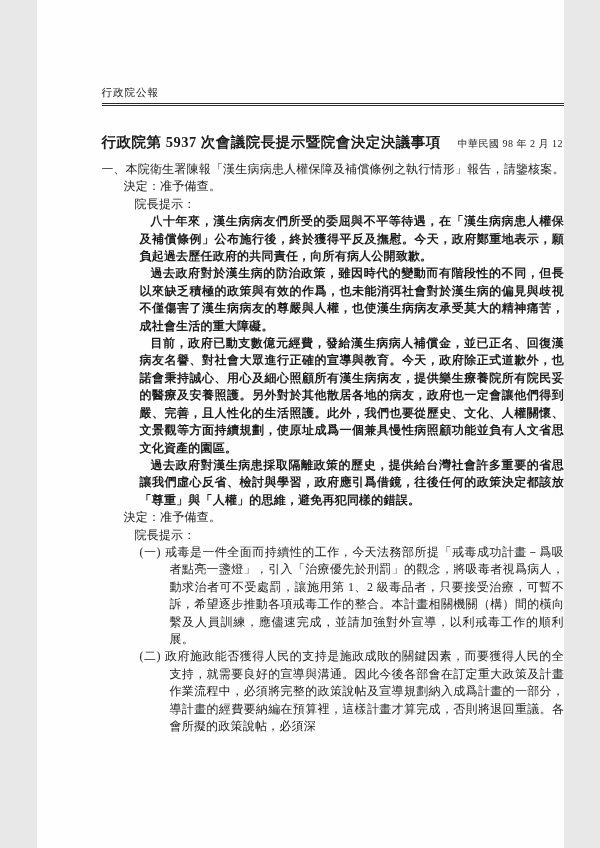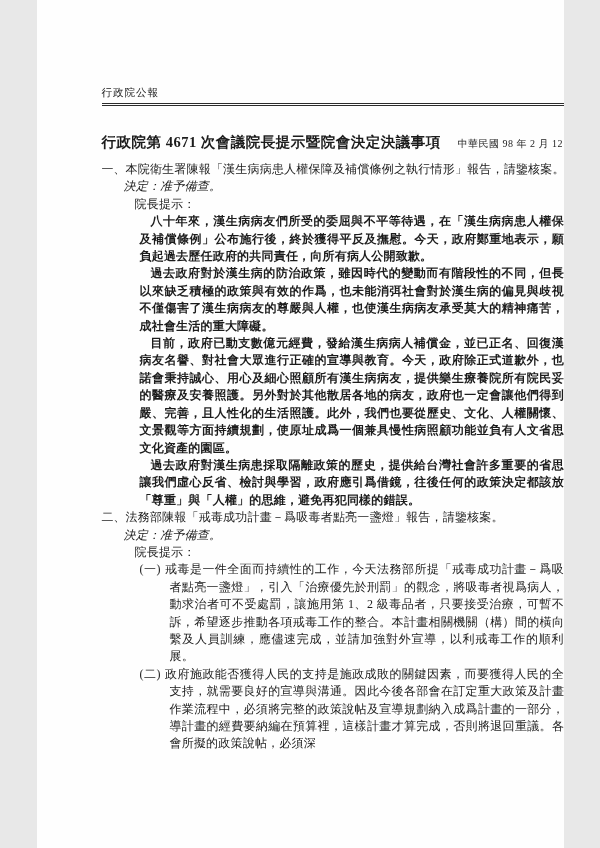--- a/index.html
+++ b/index.html
@@ -62,21 +62,21 @@
     font-size:12px;
     line-height:17.4px;
     text-align:justify;
     letter-spacing:0.2px;
   }
   .item-subject {
     padding-left:24px;
     text-indent:-24px;
   }
   .item-subject .item-no { letter-spacing:0; }
-  .decision-line   { margin-left:22px;font-style:italic; }
+  .decision-line   { margin-left:22px; }
   .remarks-label   { margin-left:33px; }
   .plain-para {
     margin-left:38px;
     text-indent:11px;
     font-weight:bold;
   }
   .numbered-para {
     margin-left:38px;
     padding-left:30px;
     text-indent:-30px;
@@ -87,34 +87,33 @@
 <body>
 
 <div class="page">
   <div class="content">
 
     <div class="running-header">
       <span>行政院公報</span>
     </div>
 
     <div class="title-row">
-      <h1 class="doc-title">行政院第 4671 次會議院長提示暨院會決定決議事項</h1>
+      <h1 class="doc-title">行政院第 5937 次會議院長提示暨院會決定決議事項</h1>
       <span class="doc-date">中華民國 98 年 2 月 12 日</span>
     </div>
 
 
     <div class="report-body" id="report-items">
         <div class="item-subject"><span class="item-no">一、</span><span>本院衛生署陳報「漢生病病患人權保障及補償條例之執行情形」報告，請鑒核案。</span></div>
         <div class="decision-line">決定：准予備查。</div>
         <div class="remarks-label">院長提示：</div>
         <div class="plain-para">八十年來，漢生病病友們所受的委屈與不平等待遇，在「漢生病病患人權保障及補償條例」公布施行後，終於獲得平反及撫慰。今天，政府鄭重地表示，願意負起過去歷任政府的共同責任，向所有病人公開致歉。</div>
         <div class="plain-para">過去政府對於漢生病的防治政策，雖因時代的變動而有階段性的不同，但長久以來缺乏積極的政策與有效的作爲，也未能消弭社會對於漢生病的偏見與歧視，不僅傷害了漢生病病友的尊嚴與人權，也使漢生病病友承受莫大的精神痛苦，形成社會生活的重大障礙。</div>
         <div class="plain-para">目前，政府已動支數億元經費，發給漢生病病人補償金，並已正名、回復漢生病友名譽、對社會大眾進行正確的宣導與教育。今天，政府除正式道歉外，也承諾會秉持誠心、用心及細心照顧所有漢生病病友，提供樂生療養院所有院民妥善的醫療及安養照護。另外對於其他散居各地的病友，政府也一定會讓他們得到尊嚴、完善，且人性化的生活照護。此外，我們也要從歷史、文化、人權關懷、人文景觀等方面持續規劃，使原址成爲一個兼具慢性病照顧功能並負有人文省思與文化資產的園區。</div>
         <div class="plain-para">過去政府對漢生病患採取隔離政策的歷史，提供給台灣社會許多重要的省思，讓我們虛心反省、檢討與學習，政府應引爲借鏡，往後任何的政策決定都該放入「尊重」與「人權」的思維，避免再犯同樣的錯誤。</div>
-        <div class="item-subject"><span class="item-no">二、</span><span>法務部陳報「戒毒成功計畫－爲吸毒者點亮一盞燈」報告，請鑒核案。</span></div>
         <div class="decision-line">決定：准予備查。</div>
         <div class="remarks-label">院長提示：</div>
         <div class="numbered-para"><span class="para-marker">(一)</span><span>戒毒是一件全面而持續性的工作，今天法務部所提「戒毒成功計畫－爲吸毒者點亮一盞燈」，引入「治療優先於刑罰」的觀念，將吸毒者視爲病人，主動求治者可不受處罰，讓施用第 1、2 級毒品者，只要接受治療，可暫不起訴，希望逐步推動各項戒毒工作的整合。本計畫相關機關（構）間的橫向聯繫及人員訓練，應儘速完成，並請加強對外宣導，以利戒毒工作的順利推展。</span></div>
         <div class="numbered-para"><span class="para-marker">(二)</span><span>政府施政能否獲得人民的支持是施政成敗的關鍵因素，而要獲得人民的全力支持，就需要良好的宣導與溝通。因此今後各部會在訂定重大政策及計畫的作業流程中，必須將完整的政策說帖及宣導規劃納入成爲計畫的一部分，宣導計畫的經費要納編在預算裡，這樣計畫才算完成，否則將退回重議。各部會所擬的政策說帖，必須深</span></div>
       </div>
 
   </div>
 </div>
 
 </body></html>

